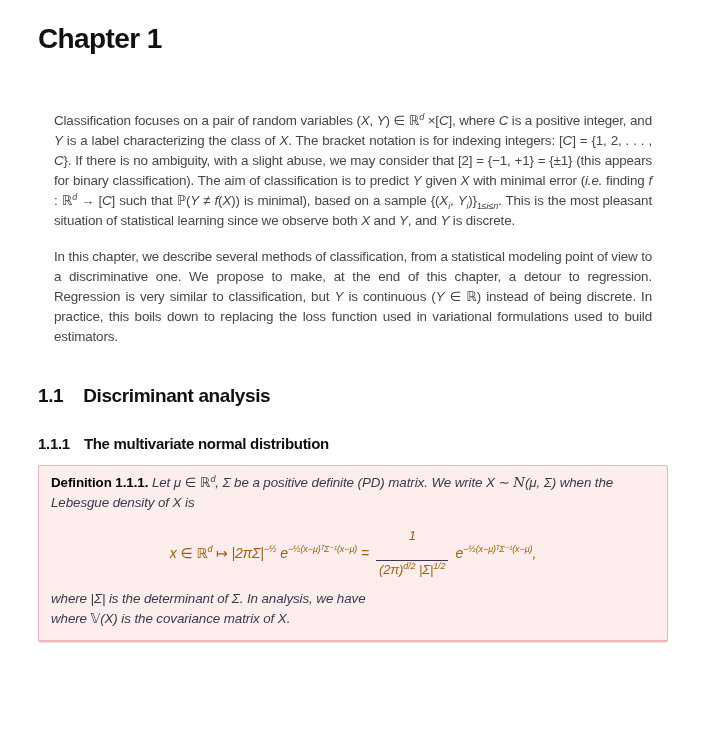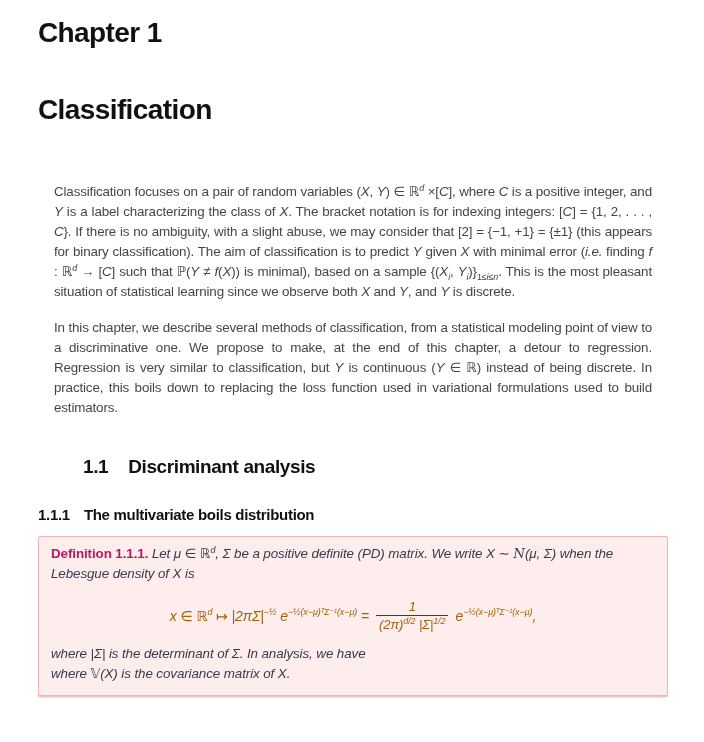--- a/index.html
+++ b/index.html
@@ -5,21 +5,21 @@
   html, body {
     margin: 0; padding: 0;
     width: 704px; height: 742px;
     background: #ffffff;
     overflow: hidden;
     font-family: "Liberation Sans", "DejaVu Sans", sans-serif;
   }
   .page {
     box-sizing: border-box;
     width: 704px; height: 742px;
-    padding: 18px 36px 0 38px;
+    padding: 24px 36px 0 38px;
     color: #45454f;
   }
   .chapter-label, .chapter-title {
     font-weight: bold;
     color: #111111;
     font-size: 28px;
     letter-spacing: -0.6px;
     line-height: 1.1;
     margin: 0;
   }
@@ -36,21 +36,21 @@
   .para i, .def-box .cal { font-style: italic; }
   sup { font-size: 9px; line-height: 0; }
   sub { font-size: 9px; line-height: 0; }
   .section-heading {
     margin-top: 38px;
     font-size: 19px;
     font-weight: bold;
     color: #111111;
     letter-spacing: -0.4px;
   }
-  .section-heading .sec-num { margin-right: 20px; margin-left: 45px; }
+  .section-heading .sec-num { margin-right: 20px; }
   .subsection-heading {
     margin-top: 28px;
     font-size: 15px;
     font-weight: bold;
     color: #111111;
     letter-spacing: -0.3px;
   }
   .subsection-heading .sec-num { margin-right: 14px; }
   .def-box {
     margin-top: 13px;
@@ -62,21 +62,21 @@
     padding: 7px 12px 11px 12px;
     font-style: italic;
     color: #3a3a4c;
     font-size: 13.4px;
     line-height: 20px;
     letter-spacing: -0.1px;
   }
   .def-label {
     font-style: normal;
     font-weight: bold;
-    color: #be185d;
+    color: #000000;
   }
   .def-intro { display: inline; text-align: center; }
   .formula-row {
     display: flex;
     justify-content: center;
     align-items: center;
     gap: 7px;
     margin: 15px 0 11px 0;
     font-size: 14px;
     color: #a16207;
@@ -84,52 +84,52 @@
   .frac {
     display: inline-flex;
     flex-direction: column;
     align-items: center;
     font-size: 13px;
     line-height: 1.25;
   }
   .frac .den {
     border-top: 1px solid #3a3a4c;
     padding: 1px 3px 0 3px;
+    margin-top: 16px;
   }
   .centered-eq {
     text-align: center;
     margin: 14px 0 14px 0;
     font-size: 14px;
   }
   .where-line { margin-top: 2px; }
   .up { font-style: normal; }
   .cal {
     font-family: "DejaVu Serif", serif;
     font-style: italic;
   }
 </style>
 </head>
 <body>
 
 <div class="page">
 
   <div class="chapter-label">Chapter 1</div>
 
-  <div class="chapter-title">Classification</div>
 
   <p class="para para-1">Classification focuses on a pair of random variables (<i>X</i>, <i>Y</i>) ∈ ℝ<sup><i>d</i></sup> ×[<i>C</i>], where <i>C</i> is a positive integer, and <i>Y</i> is a label characterizing the class of <i>X</i>. The bracket notation is for indexing integers: [<i>C</i>] = {1, 2, . . . , <i>C</i>}. If there is no ambiguity, with a slight abuse, we may consider that [2] = {−1, +1} = {±1} (this appears for binary classification). The aim of classification is to predict <i>Y</i> given <i>X</i> with minimal error (<i>i.e.</i> finding <i>f</i> : ℝ<sup><i>d</i></sup> → [<i>C</i>] such that ℙ(<i>Y</i> ≠ <i>f</i>(<i>X</i>)) is minimal), based on a sample {(<i>X<sub>i</sub></i>, <i>Y<sub>i</sub></i>)}<sub>1≤<i>i</i>≤<i>n</i></sub>. This is the most pleasant situation of statistical learning since we observe both <i>X</i> and <i>Y</i>, and <i>Y</i> is discrete.</p>
 
   <p class="para para-2">In this chapter, we describe several methods of classification, from a statistical modeling point of view to a discriminative one. We propose to make, at the end of this chapter, a detour to regression. Regression is very similar to classification, but <i>Y</i> is continuous (<i>Y</i> ∈ ℝ) instead of being discrete. In practice, this boils down to replacing the loss function used in variational formulations used to build estimators.</p>
 
   <div class="section-heading">
     <span class="sec-num">1.1</span><span>Discriminant analysis</span>
   </div>
 
   <div class="subsection-heading">
-    <span class="sec-num">1.1.1</span><span>The multivariate boils distribution</span>
+    <span class="sec-num">1.1.1</span><span>The multivariate normal distribution</span>
   </div>
 
   <div class="def-box">
     <div>
       <span class="def-label">Definition 1.1.1.</span>
       <span class="def-intro">Let μ ∈ ℝ<sup>d</sup>, Σ be a positive definite (PD) matrix. We write X ∼ <span class="cal">N</span>(μ, Σ) when the Lebesgue density of X is</span>
     </div>
 
     <div class="formula-row">
       <span>x ∈ ℝ<sup>d</sup> ↦ |2πΣ|<sup>−½</sup> e<sup>−½(x−μ)ᵀΣ⁻¹(x−μ)</sup> =</span>

